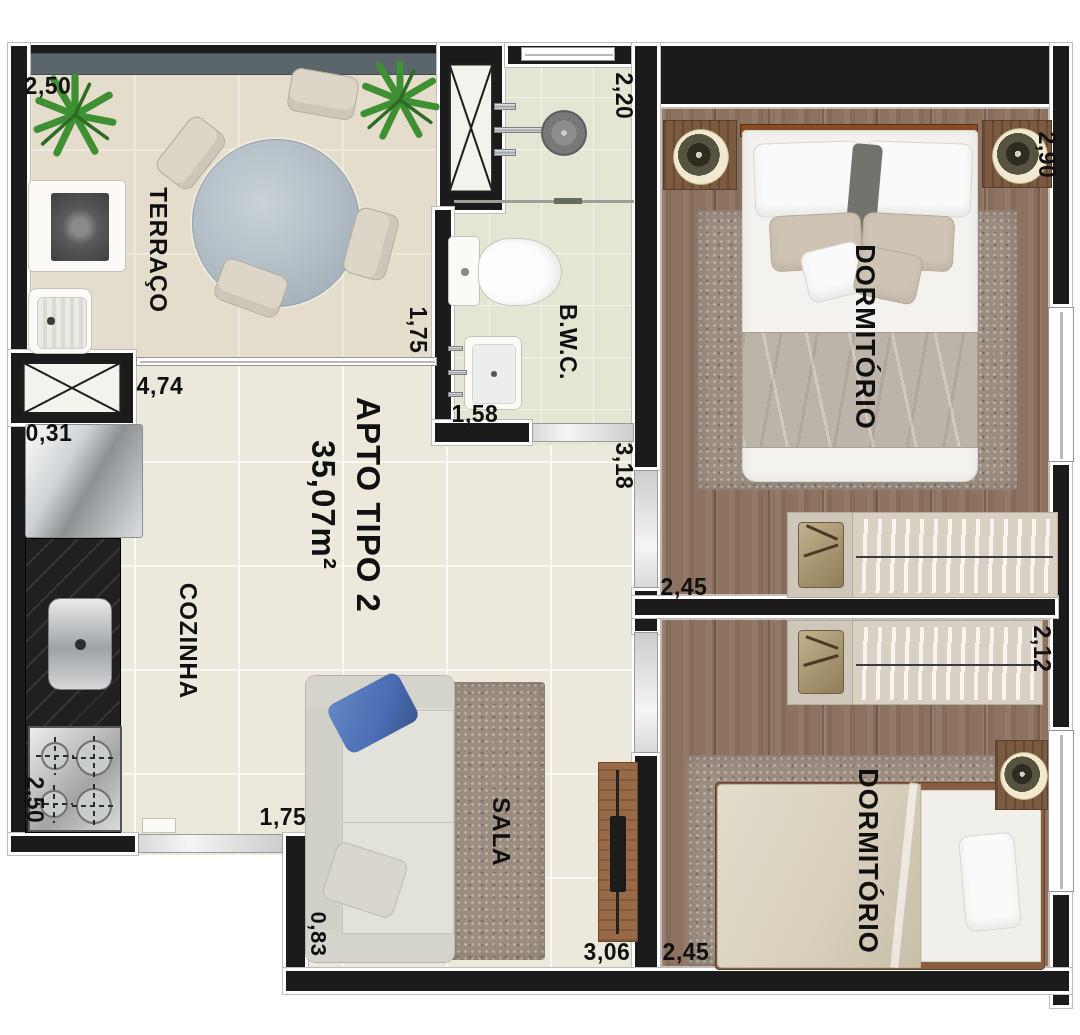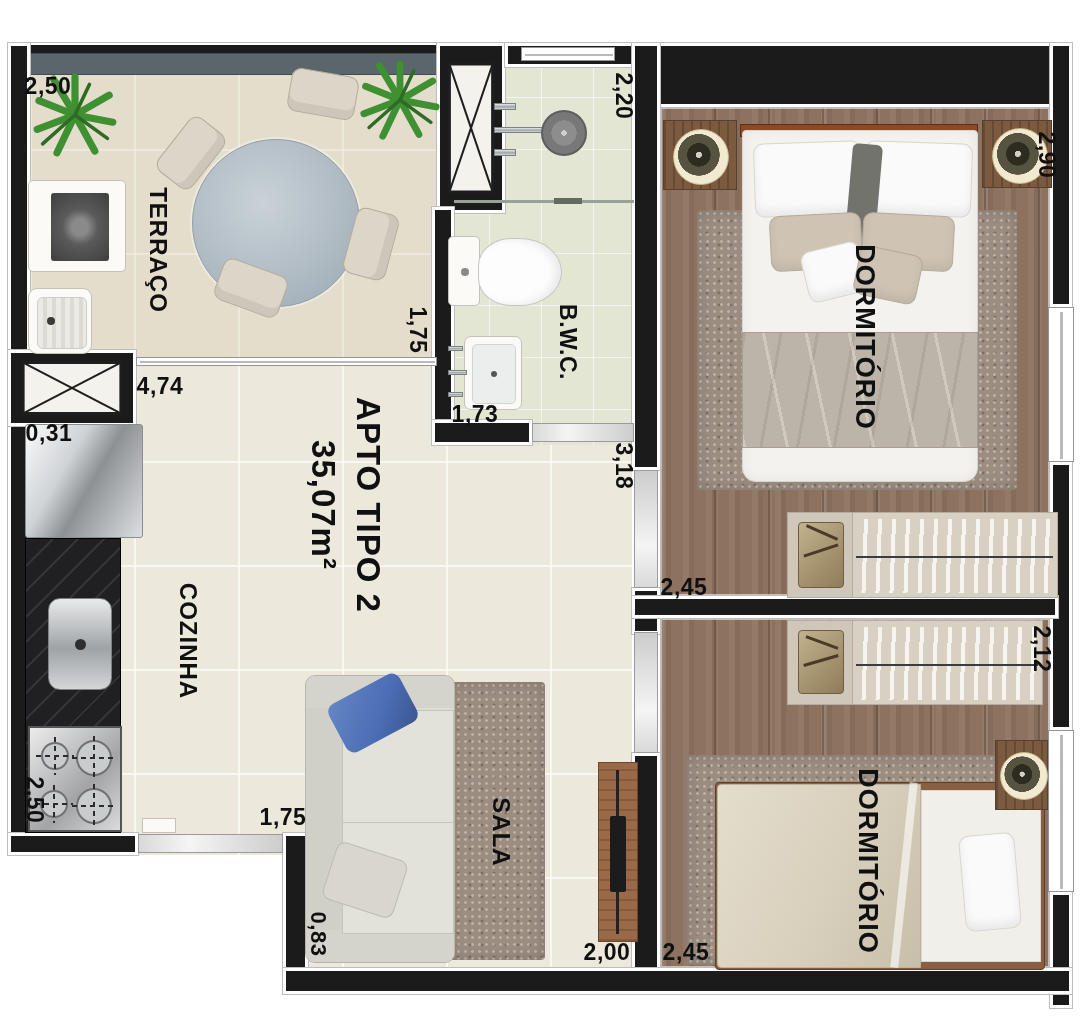--- a/index.html
+++ b/index.html
@@ -317,23 +317,23 @@
   <div class="lbl v" style="left:567px;top:342px;font-size:23px;">B.W.C.</div>
   <div class="lbl v big-lbl" style="left:864px;top:337px;">DORMITÓRIO</div>
   <div class="lbl v big-lbl" style="left:867px;top:861px;">DORMITÓRIO</div>
 
   <div class="lbl" style="left:48px;top:86px;">2,50</div>
   <div class="lbl" style="left:160px;top:386px;">4,74</div>
   <div class="lbl" style="left:49px;top:433px;">0,31</div>
   <div class="lbl v" style="left:34px;top:800px;">2,50</div>
   <div class="lbl" style="left:283px;top:817px;">1,75</div>
   <div class="lbl v" style="left:318px;top:934px;font-size:22px;">0,83</div>
-  <div class="lbl" style="left:607px;top:952px;">2,00</div>
+  <div class="lbl" style="left:607px;top:952px;">3,06</div>
   <div class="lbl v" style="left:623px;top:96px;">2,20</div>
   <div class="lbl v" style="left:417px;top:330px;">1,75</div>
-  <div class="lbl" style="left:475px;top:414px;">1,73</div>
+  <div class="lbl" style="left:475px;top:414px;">1,58</div>
   <div class="lbl v" style="left:623px;top:466px;">3,18</div>
   <div class="lbl v" style="left:1046px;top:155px;">2,90</div>
   <div class="lbl" style="left:684px;top:587px;">2,45</div>
   <div class="lbl v" style="left:1041px;top:649px;">2,12</div>
   <div class="lbl" style="left:686px;top:952px;">2,45</div>
 
 </div>
 
 </body></html>

